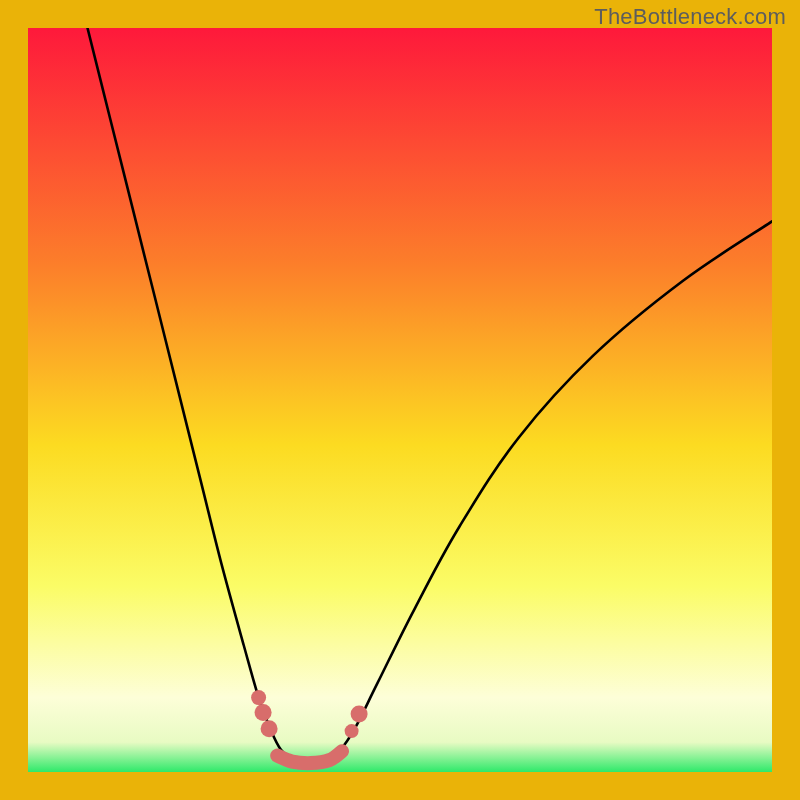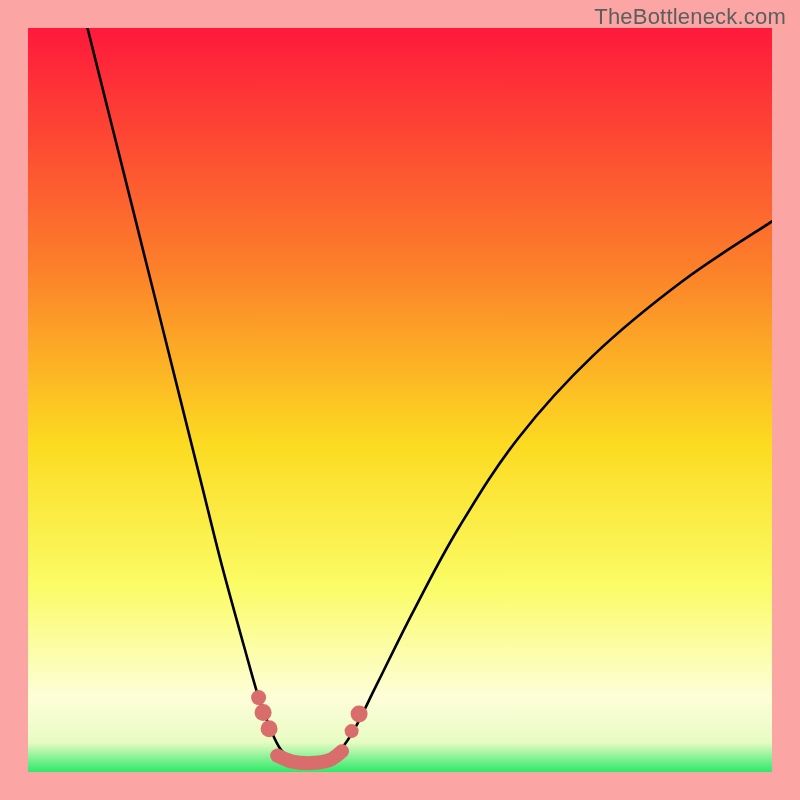--- a/index.html
+++ b/index.html
@@ -10,21 +10,21 @@
     background: #000;
     overflow: hidden;
     font-family: Arial, Helvetica, sans-serif;
   }
   .frame {
     position: absolute;
     top: 0;
     left: 0;
     width: 800px;
     height: 800px;
-    background: #fca5a5;
+    background: #eab308;
   }
   .watermark {
     position: absolute;
     top: 4px;
     right: 14px;
     color: #5d5d5d;
     font-size: 22px;
     font-weight: 400;
     letter-spacing: 0.2px;
     z-index: 50;

